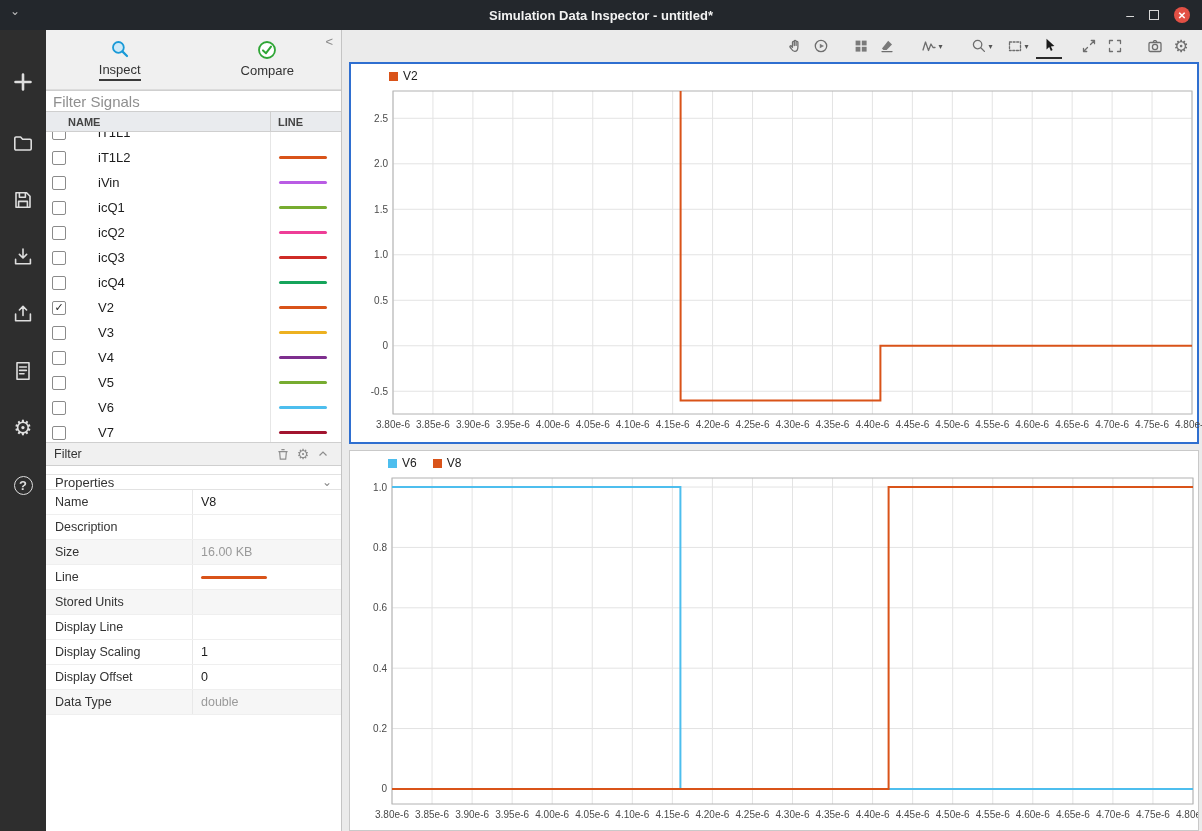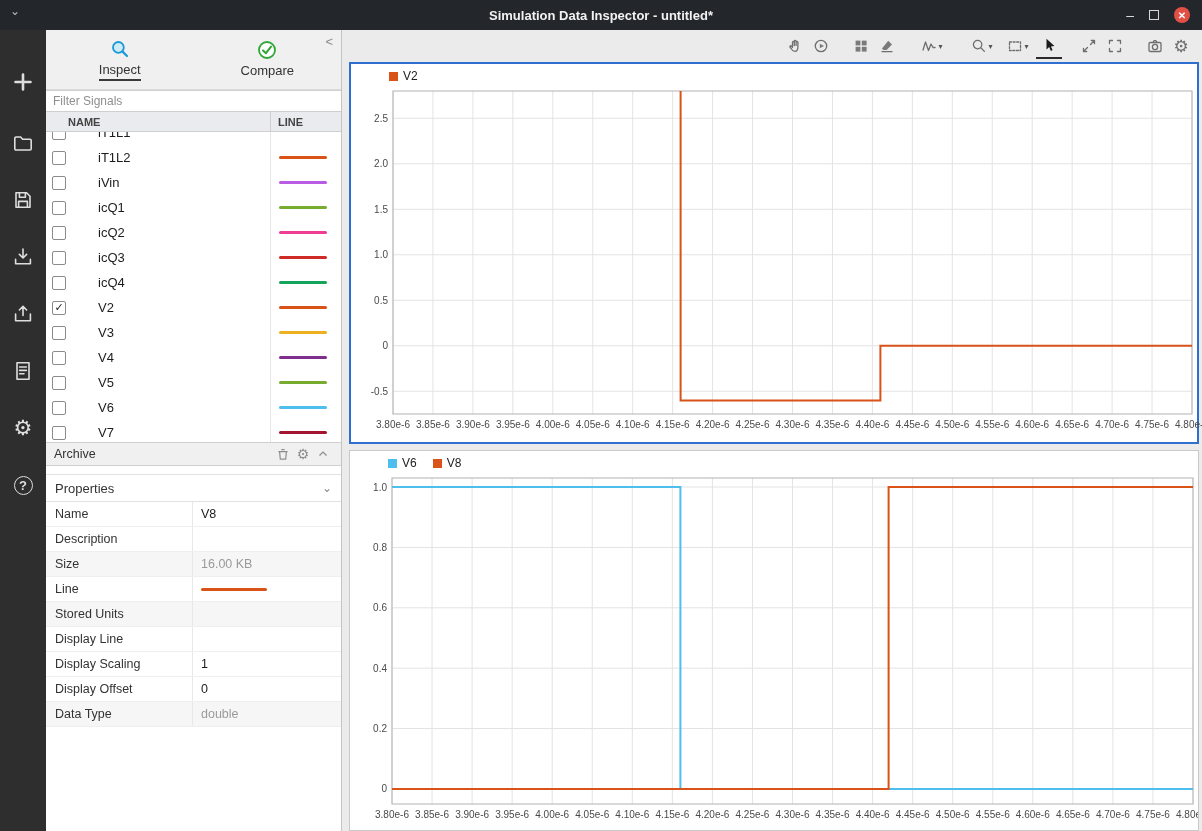--- a/index.html
+++ b/index.html
@@ -36,21 +36,21 @@
              flex-direction:column; flex-shrink:0; }
   .tabs { height:60px; background:#f0f0f0; border-bottom:1px solid #dcdcdc; display:flex; position:relative; }
   .tab { width:50%; display:flex; flex-direction:column; align-items:center; justify-content:center;
          gap:3px; cursor:pointer; }
   .tab-label { font-size:13px; color:#333; padding-bottom:2px; }
   .tab.selected .tab-label { border-bottom:2px solid #3a3a3a; }
   .sidebar-collapse { position:absolute; top:4px; right:8px; color:#8a8a8a; font-size:13px; cursor:pointer; }
 
   .filter-wrap { height:22px; }
   .filter-wrap input { width:100%; height:22px; border:1px solid #cfcfcf; border-left:none; border-right:none;
-                       padding:2px 7px; font-size:12px; color:#333; outline:none;
+                       padding:2px 7px; font-size:15px; color:#333; outline:none;
                        font-family:"Liberation Sans",sans-serif; }
   .filter-wrap input::placeholder { color:#8f8f8f; }
 
   .table-header { height:20px; background:#e9ebee; border-bottom:1px solid #cfcfcf; display:flex;
                   align-items:center; font-size:11px; font-weight:bold; color:#444; }
   .th-name { flex:1; padding-left:22px; }
   .th-line { width:71px; padding-left:7px; border-left:1px solid #cfcfcf; align-self:stretch;
              display:flex; align-items:center; }
 
   .rows-view { height:310px; overflow:hidden; position:relative; }
@@ -64,21 +64,21 @@
   .sig-swatch { width:48px; height:3px; border-radius:2px; margin-left:8px; }
 
   .archive-bar { height:24px; background:#f0f0f0; border-top:1px solid #cfcfcf; border-bottom:1px solid #cfcfcf;
                  display:flex; align-items:center; padding:0 8px; font-size:12.5px; color:#333; }
   .archive-label { flex:1; }
   .archive-bar .abar-icon { width:20px; display:flex; align-items:center; justify-content:center;
                             cursor:pointer; color:#8d8d8d; }
   .abar-icon svg { stroke:#8d8d8d; fill:none; stroke-width:1.2; }
   .abar-gear { font-size:14px; }
 
-  .props-header { height:28px; margin-top:8px; border-top:1px solid #e2e2e2; border-bottom:1px solid #e2e2e2;
+  .props-header { height:16px; margin-top:8px; border-top:1px solid #e2e2e2; border-bottom:1px solid #e2e2e2;
                   display:flex; align-items:center; padding:0 9px; font-size:13px; color:#333; }
   .props-header-label { flex:1; }
   .props-chevron { color:#8a8a8a; font-size:12px; cursor:pointer; }
 
   .props { flex:1; overflow:hidden; }
   .prop-row { height:25px; display:flex; border-bottom:1px solid #efefef; font-size:12.5px; }
   .prop-row.readonly { background:#f6f6f6; }
   .prop-label { width:147px; padding-left:9px; display:flex; align-items:center; color:#333;
                 border-right:1px solid #e8e8e8; }
   .prop-value { flex:1; padding-left:8px; display:flex; align-items:center; color:#1c1c1c; }
@@ -306,21 +306,21 @@
             <span class="cbx"></span>
             <span class="sig-name">V11</span>
             <span class="sig-linecell">
               <span class="sig-swatch" style="background: rgb(54, 163, 54);"></span>
             </span>
           </div>
         </div>
     </div>
 
     <div class="archive-bar">
-      <span class="archive-label">Archive</span>
+      <span class="archive-label">Filter</span>
       <span class="abar-icon">
         <svg width="14" height="14" viewBox="0 0 14 14">
             <path d="M3.6 4.6 h6.8 l-.7 7.6 h-5.4 z M2.4 4.6 h9.2 M5.4 2.6 h3.2"></path>
           </svg>
       </span>
       <span class="abar-icon abar-gear">⚙</span>
       <span class="abar-icon">
         <svg width="12" height="12" viewBox="0 0 12 12">
             <path d="M2.5 7.5 L6 4 L9.5 7.5"></path>
           </svg>

